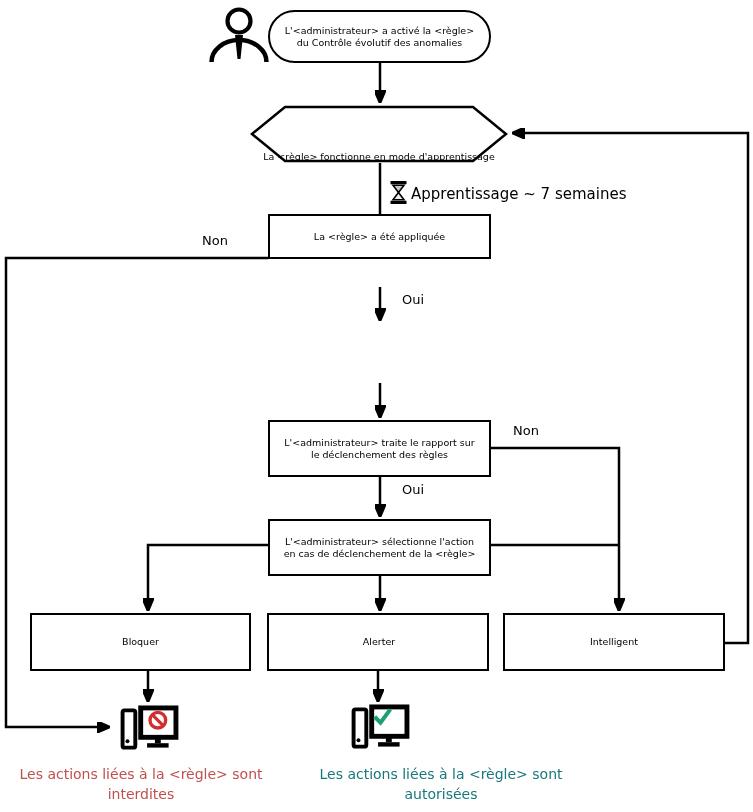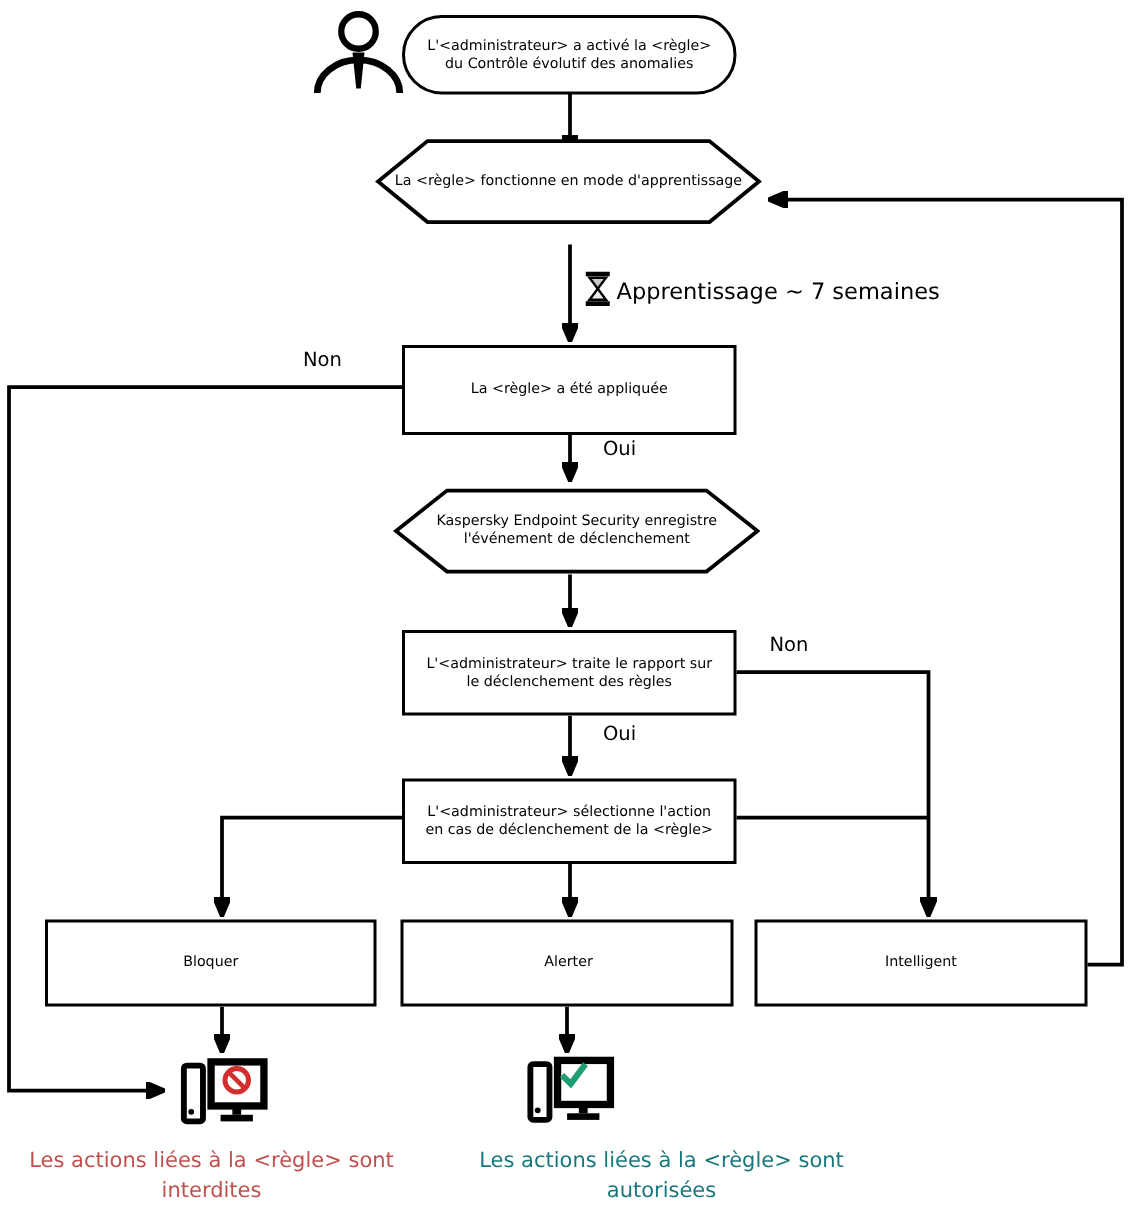--- a/index.html
+++ b/index.html
@@ -26,23 +26,23 @@
   }
   .rect{border:2.5px solid var(--line);background:var(--node-fill);padding:0 10px;}
   .stadium{left:268px;top:10px;width:223px;height:53px;border:2.5px solid var(--line);
     border-radius:27px;background:var(--node-fill);padding:13px 12px;}
   .hex{background:transparent;padding:0;}
   .hex svg.hexshape{position:absolute;left:0;top:0;width:100%;height:100%;}
   .hex svg.hexshape polygon{fill:var(--node-fill);stroke:var(--line);stroke-width:2.5;}
   .hex .nt{position:relative;}
   .one-line{white-space:nowrap;}
 
-  .hex1{left:250px;top:92px;width:258px;height:58px;}
+  .hex1{left:250px;top:105px;width:258px;height:58px;align-items:flex-end;}
   .hex2{left:262px;top:325px;width:245px;height:58px;padding:0 20px;}
-  .rect1{left:268px;top:230px;width:223px;height:60px;}
+  .rect1{left:268px;top:214px;width:223px;height:45px;}
   .rect2{left:268px;top:420px;width:223px;height:57px;}
   .rect3{left:268px;top:519px;width:223px;height:57px;}
   .b-block{left:30px;top:613px;width:221px;height:58px;}
   .b-alert{left:267px;top:613px;width:222px;height:58px;padding-left:12px;}
   .b-smart{left:503px;top:613px;width:222px;height:58px;}
 
   .elabel{position:absolute;font-size:13px;color:#000;}
   .l-non1{left:202px;top:233px;}
   .l-oui1{left:402px;top:292px;}
   .l-non2{left:513px;top:423px;}
@@ -114,26 +114,20 @@
     <polygon points="8.5,11.5 3,18.8 14,18.8" fill="#ededed" stroke="#000" stroke-width="1.6"></polygon>
   </svg>
   <span class="elabel l-appr">Apprentissage ~ 7 semaines</span>
 
   <div class="node rect rect1">
     <span class="nt">La &lt;règle&gt; a été appliquée</span>
   </div>
   <span class="elabel l-non1">Non</span>
   <span class="elabel l-oui1">Oui</span>
 
-  <div class="node hex hex2">
-    <svg class="hexshape" viewBox="0 0 245 58" preserveAspectRatio="none">
-      <polygon points="2,29 36,2 209,2 243,29 209,56 36,56"></polygon>
-    </svg>
-    <span class="nt">Kaspersky Endpoint Security enregistre l'événement de déclenchement</span>
-  </div>
 
   <div class="node rect rect2">
     <span class="nt">L'&lt;administrateur&gt; traite le rapport sur le déclenchement des règles</span>
   </div>
   <span class="elabel l-non2">Non</span>
   <span class="elabel l-oui2">Oui</span>
 
   <div class="node rect b-block">
     <span class="nt">Bloquer</span>
   </div>

